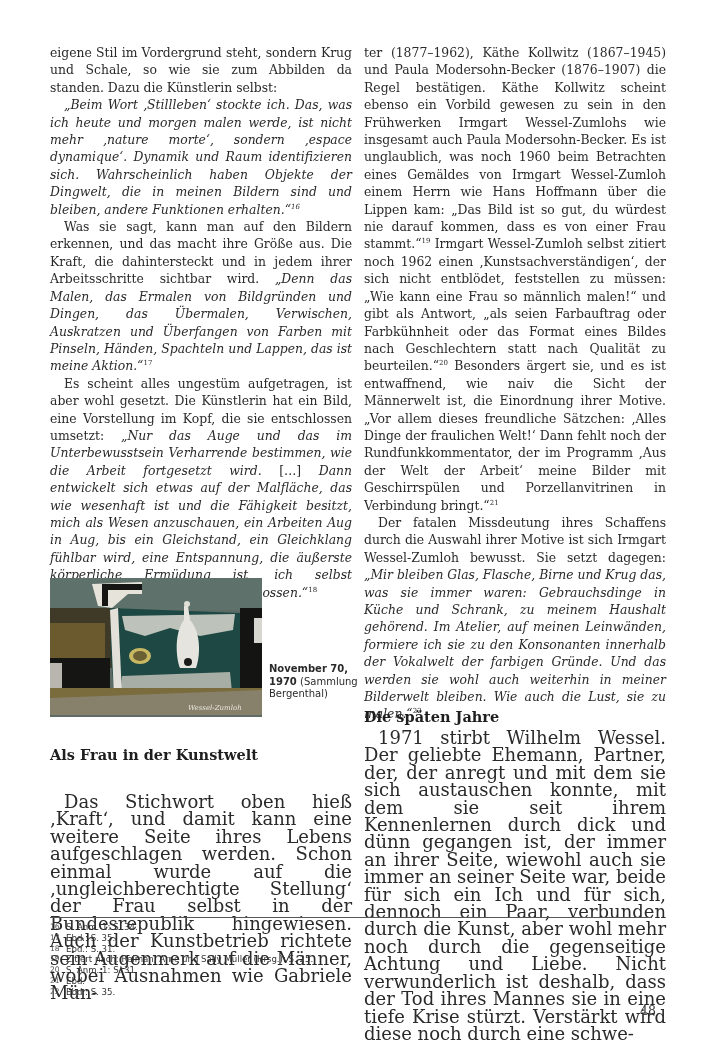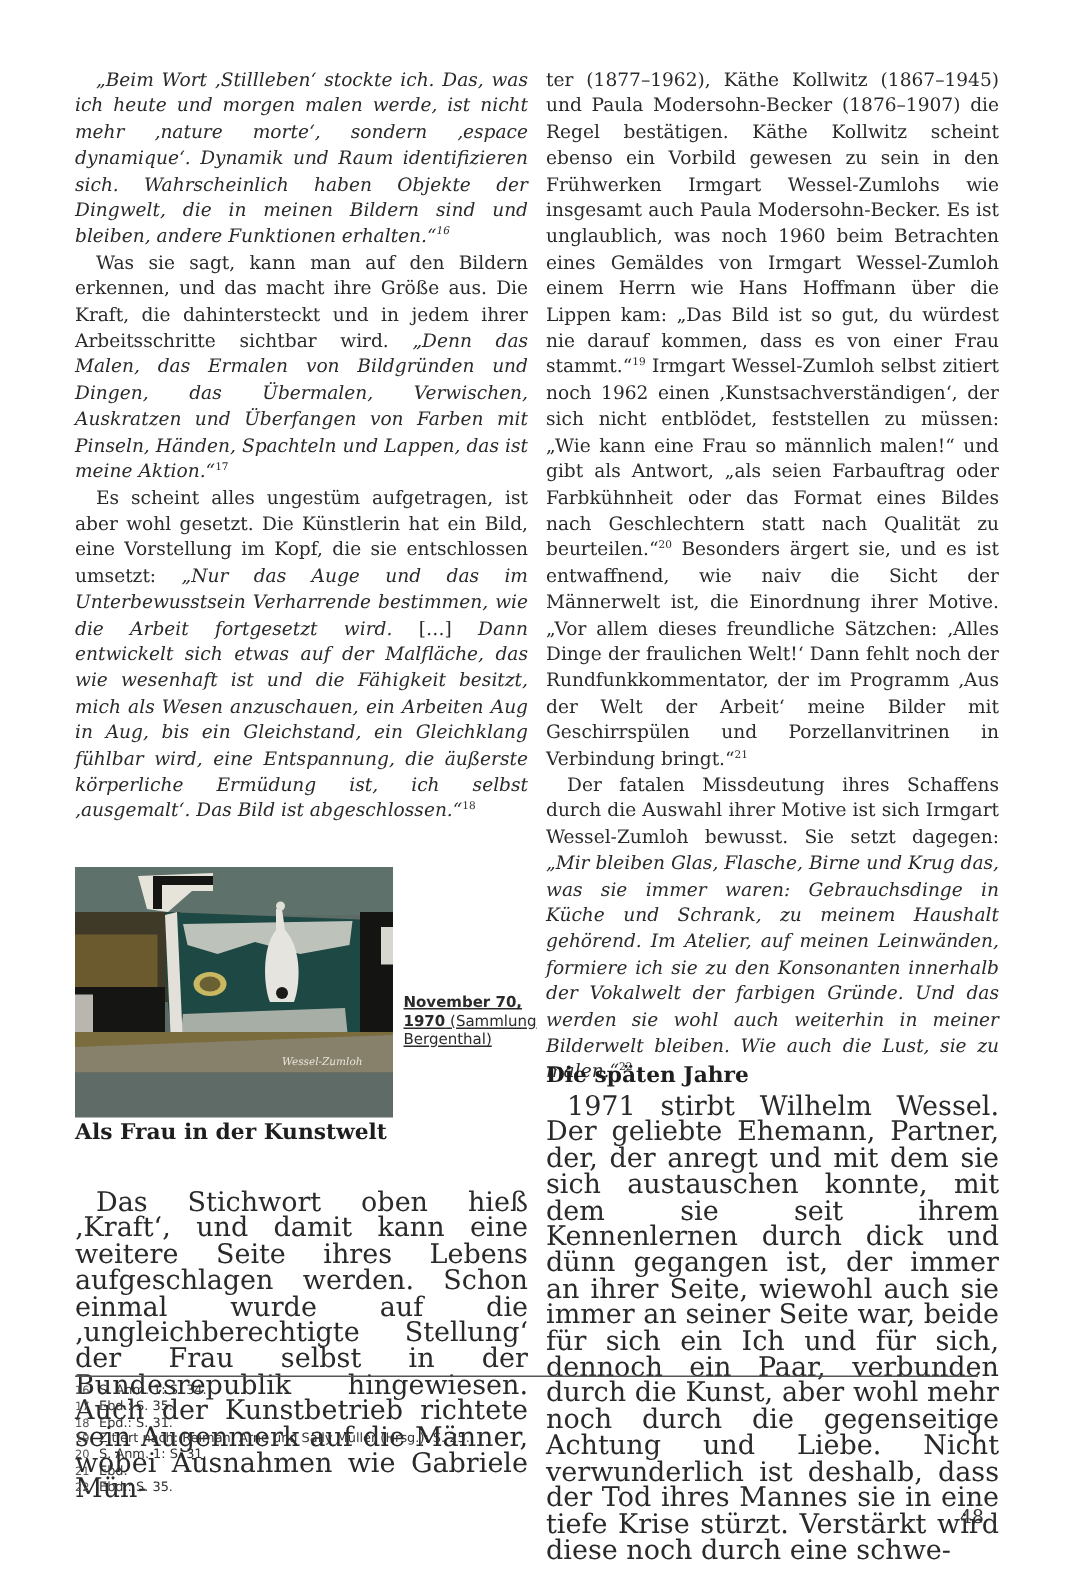--- a/index.html
+++ b/index.html
@@ -8,25 +8,25 @@
   .col { position: absolute; top: 44px; width: 302px; font-size: 12.4px; line-height: 17.4px;
          text-align: justify; hyphens: manual; }
   .col-left { left: 50px; }
   .col-right { left: 364px; }
   p { margin: 0; }
   .indent { text-indent: 14px; }
   i, .it { font-style: italic; }
   sup { font-size: 7px; line-height: 0; vertical-align: 5px; }
   h2 { font-family: "DejaVu Serif", "Liberation Serif", serif; font-weight: bold; font-size: 14.5px;
        margin: 0; line-height: 20px; color: #1e1e1e; }
-  .figure { position: absolute; left: 50px; top: 578px; width: 212px; height: 167px; overflow: hidden;
+  .figure { position: absolute; left: 50px; top: 578px; width: 212px; height: 139px; overflow: hidden;
             background: #5f6b66; }
   .caption { position: absolute; left: 269px; top: 663px; width: 90px;
              font-family: "DejaVu Sans", "Liberation Sans", sans-serif; font-size: 10px; line-height: 12.5px;
-             color: #2a2a2a; text-decoration: underline; }
+             color: #2a2a2a; }
   .caption b { font-weight: bold; }
   .caption span.plain { font-weight: normal; }
   .h-left { position: absolute; left: 50px; top: 745px; }
   .body-left-2 { position: absolute; left: 50px; top: 793px; width: 302px; font-size: 18px;
                  line-height: 17.4px; text-align: justify; }
   .h-right { position: absolute; left: 364px; top: 707px; }
   .body-right-2 { position: absolute; left: 364px; top: 729px; width: 302px; font-size: 18px;
                   line-height: 17.4px; text-align: justify; }
   .rule { position: absolute; left: 50px; top: 917px; width: 602px; height: 1px; background: #555; }
   .footnotes { position: absolute; left: 50px; top: 922px; width: 500px;
@@ -34,20 +34,21 @@
                color: #333; }
   .fn { display: flex; }
   .fn-num { width: 16px; font-size: 7.6px; color: #555; }
   .page-num { position: absolute; left: 640px; top: 1003px; font-size: 12.5px;
               font-family: "DejaVu Serif", "Liberation Serif", serif; color: #333; }
 </style>
 </head>
 <body>
 
 <div class="col col-left">
+  <p>eigene Stil im Vordergrund steht, sondern Krug und Schale, so wie sie zum Abbilden da standen. Dazu die Künstlerin selbst:</p>
   <p class="indent it"><span>„Beim Wort ‚Stillleben‘ stockte ich. Das, was ich heute und morgen malen werde, ist nicht mehr ‚nature morte‘, sondern ‚espace dynamique‘. Dynamik und Raum identifizieren sich. Wahrscheinlich haben Objekte der Dingwelt, die in meinen Bildern sind und bleiben, andere Funktionen erhalten.“</span><sup>16</sup></p>
   <p class="indent"><span>Was sie sagt, kann man auf den Bildern erkennen, und das macht ihre Größe aus. Die Kraft, die dahintersteckt und in jedem ihrer Arbeitsschritte sichtbar wird. </span><i>„Denn das Malen, das Ermalen von Bildgründen und Dingen, das Übermalen, Verwischen, Auskratzen und Überfangen von Farben mit Pinseln, Händen, Spachteln und Lappen, das ist meine Aktion.“</i><sup>17</sup></p>
   <p class="indent"><span>Es scheint alles ungestüm aufgetragen, ist aber wohl gesetzt. Die Künstlerin hat ein Bild, eine Vorstellung im Kopf, die sie entschlossen umsetzt: </span><i>„Nur das Auge und das im Unterbewusstsein Verharrende bestimmen, wie die Arbeit fortgesetzt wird. </i><span>[…]</span><i> Dann entwickelt sich etwas auf der Malfläche, das wie wesenhaft ist und die Fähigkeit besitzt, mich als Wesen anzuschauen, ein Arbeiten Aug in Aug, bis ein Gleichstand, ein Gleichklang fühlbar wird, eine Entspannung, die äußerste körperliche Ermüdung ist, ich selbst ‚ausgemalt‘. Das Bild ist abgeschlossen.“</i><sup>18</sup></p>
 </div>
 
 <div class="figure">
   <svg width="212" height="137" viewBox="0 0 212 137">
     <rect x="0" y="0" width="212" height="137" fill="#5d6b66"></rect>
     <rect x="0" y="0" width="212" height="32" fill="#5f716b"></rect>
     <rect x="0" y="30" width="70" height="60" fill="#3f3a28"></rect>

